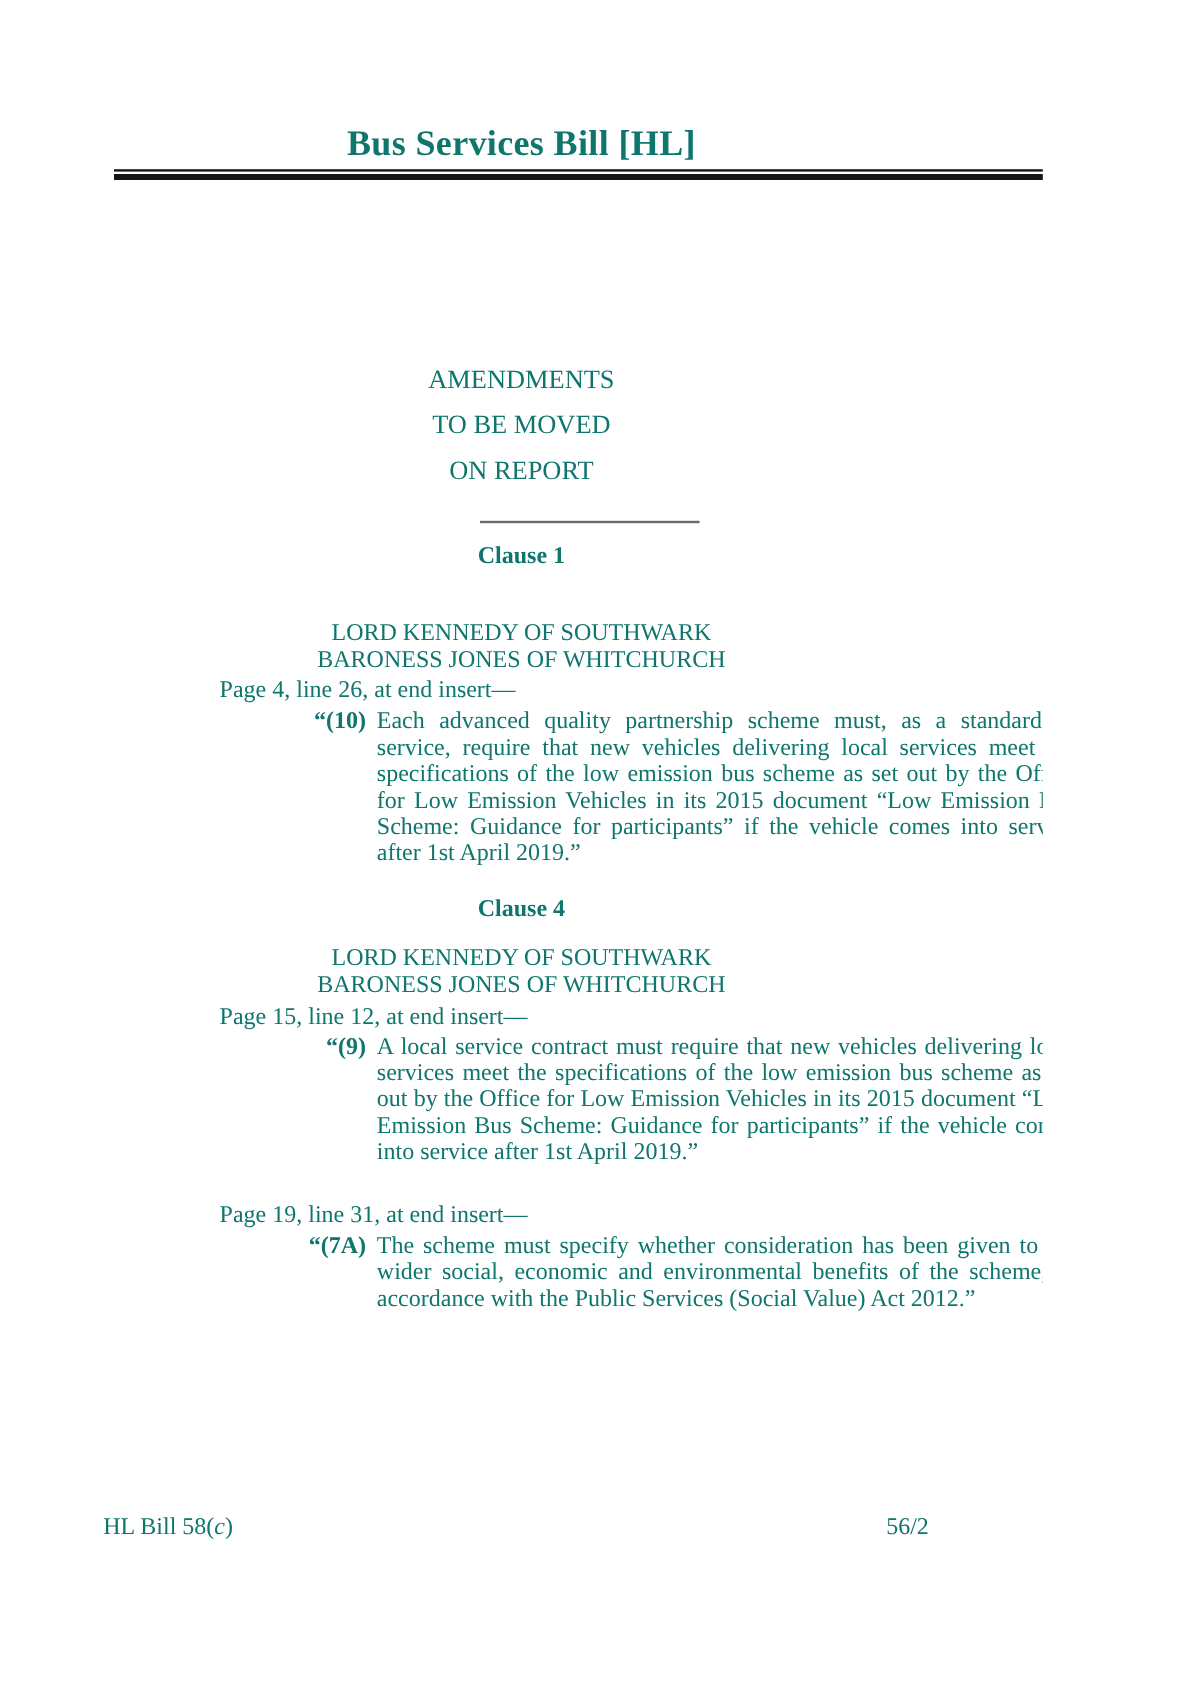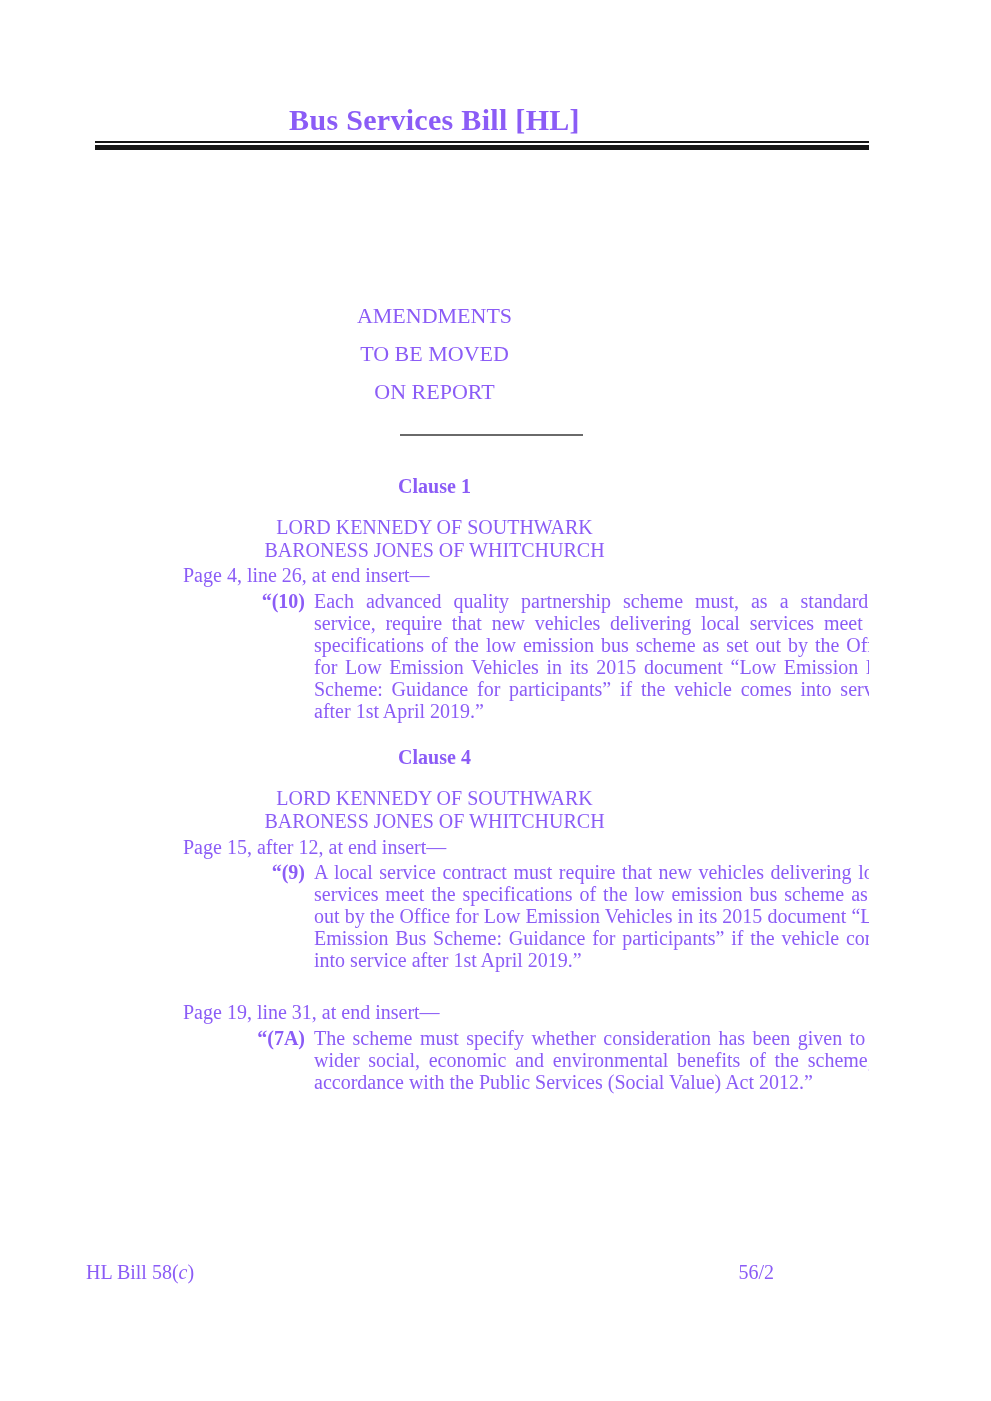--- a/index.html
+++ b/index.html
@@ -1,21 +1,21 @@
 <!DOCTYPE html>
 <html><head>
 <meta charset="utf-8">
 <style>
   html, body { margin: 0; padding: 0; background: #ffffff; }
   .page {
     position: relative;
     width: 869px;
     height: 1401px;
     background: #ffffff;
-    color: #8b5cf6;
+    color: #0f766e;
     font-family: "Liberation Serif", serif;
     overflow: hidden;
   }
   .doc-title {
     position: absolute;
     top: 103px; left: 0; width: 100%;
     text-align: center;
     font-size: 30px;
     font-weight: bold;
     letter-spacing: 0.3px;
@@ -98,37 +98,37 @@
 
   <div class="doc-title">Bus Services Bill [HL]</div>
   <div class="title-rule"></div>
 
   <div class="caps-heading" style="top:303px">AMENDMENTS</div>
   <div class="caps-heading" style="top:341px">TO BE MOVED</div>
   <div class="caps-heading" style="top:379px">ON REPORT</div>
 
   <div class="short-divider"></div>
 
-  <div class="clause-heading" style="top:475px">Clause 1</div>
+  <div class="clause-heading" style="top:452px">Clause 1</div>
   <div class="sponsors" style="top:516px">
     <div>LORD KENNEDY OF SOUTHWARK</div>
     <div>BARONESS JONES OF WHITCHURCH</div>
   </div>
   <div class="instruction" style="top:564px">Page 4, line 26, at end insert—</div>
   <div class="amendment" style="top:590px">
     <div class="marker">“(10)</div>
     <div class="body">Each advanced quality partnership scheme must, as a standard of service, require that new vehicles delivering local services meet the specifications of the low emission bus scheme as set out by the Office for Low Emission Vehicles in its 2015 document “Low Emission Bus Scheme: Guidance for participants” if the vehicle comes into service after 1st April 2019.”</div>
   </div>
 
   <div class="clause-heading" style="top:746px">Clause 4</div>
   <div class="sponsors" style="top:787px">
     <div>LORD KENNEDY OF SOUTHWARK</div>
     <div>BARONESS JONES OF WHITCHURCH</div>
   </div>
-  <div class="instruction" style="top:836px">Page 15, after 12, at end insert—</div>
+  <div class="instruction" style="top:836px">Page 15, line 12, at end insert—</div>
   <div class="amendment" style="top:861px">
     <div class="marker">“(9)</div>
     <div class="body">A local service contract must require that new vehicles delivering local services meet the specifications of the low emission bus scheme as set out by the Office for Low Emission Vehicles in its 2015 document “Low Emission Bus Scheme: Guidance for participants” if the vehicle comes into service after 1st April 2019.”</div>
   </div>
 
   <div class="instruction" style="top:1001px">Page 19, line 31, at end insert—</div>
   <div class="amendment" style="top:1027px">
     <div class="marker">“(7A)</div>
     <div class="body">The scheme must specify whether consideration has been given to the wider social, economic and environmental benefits of the scheme, in accordance with the Public Services (Social Value) Act 2012.”</div>
   </div>

